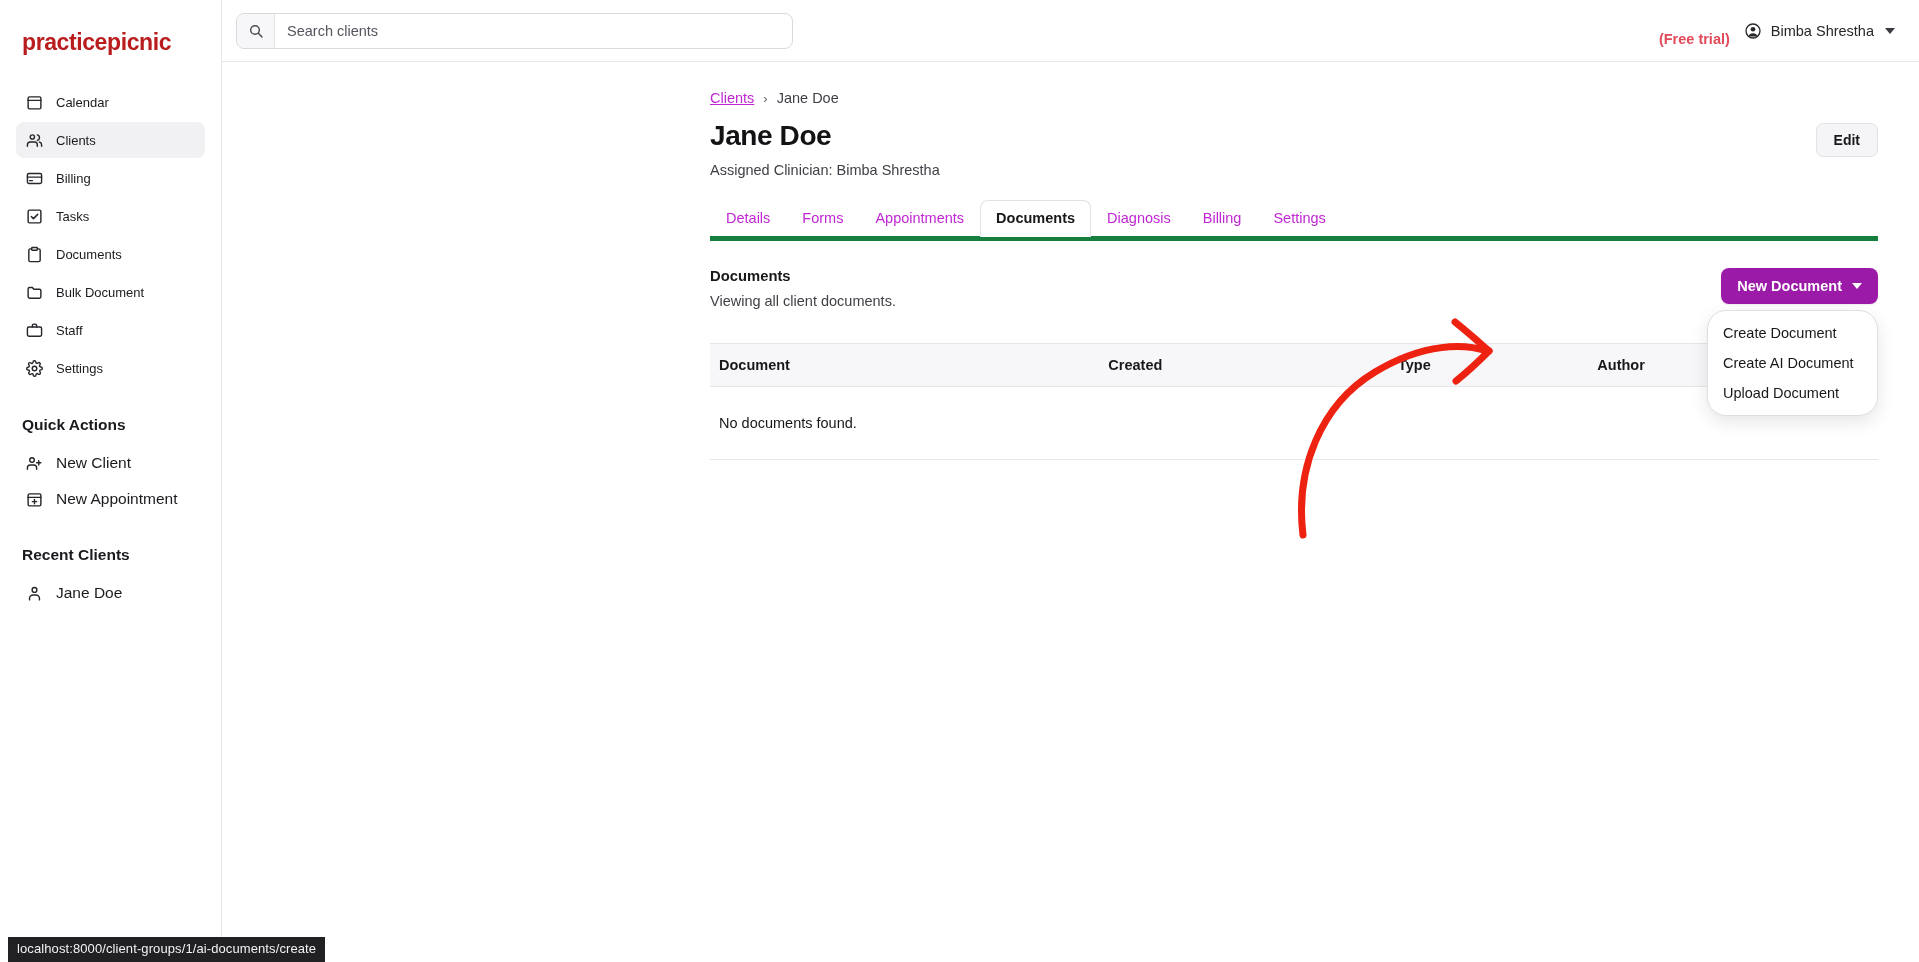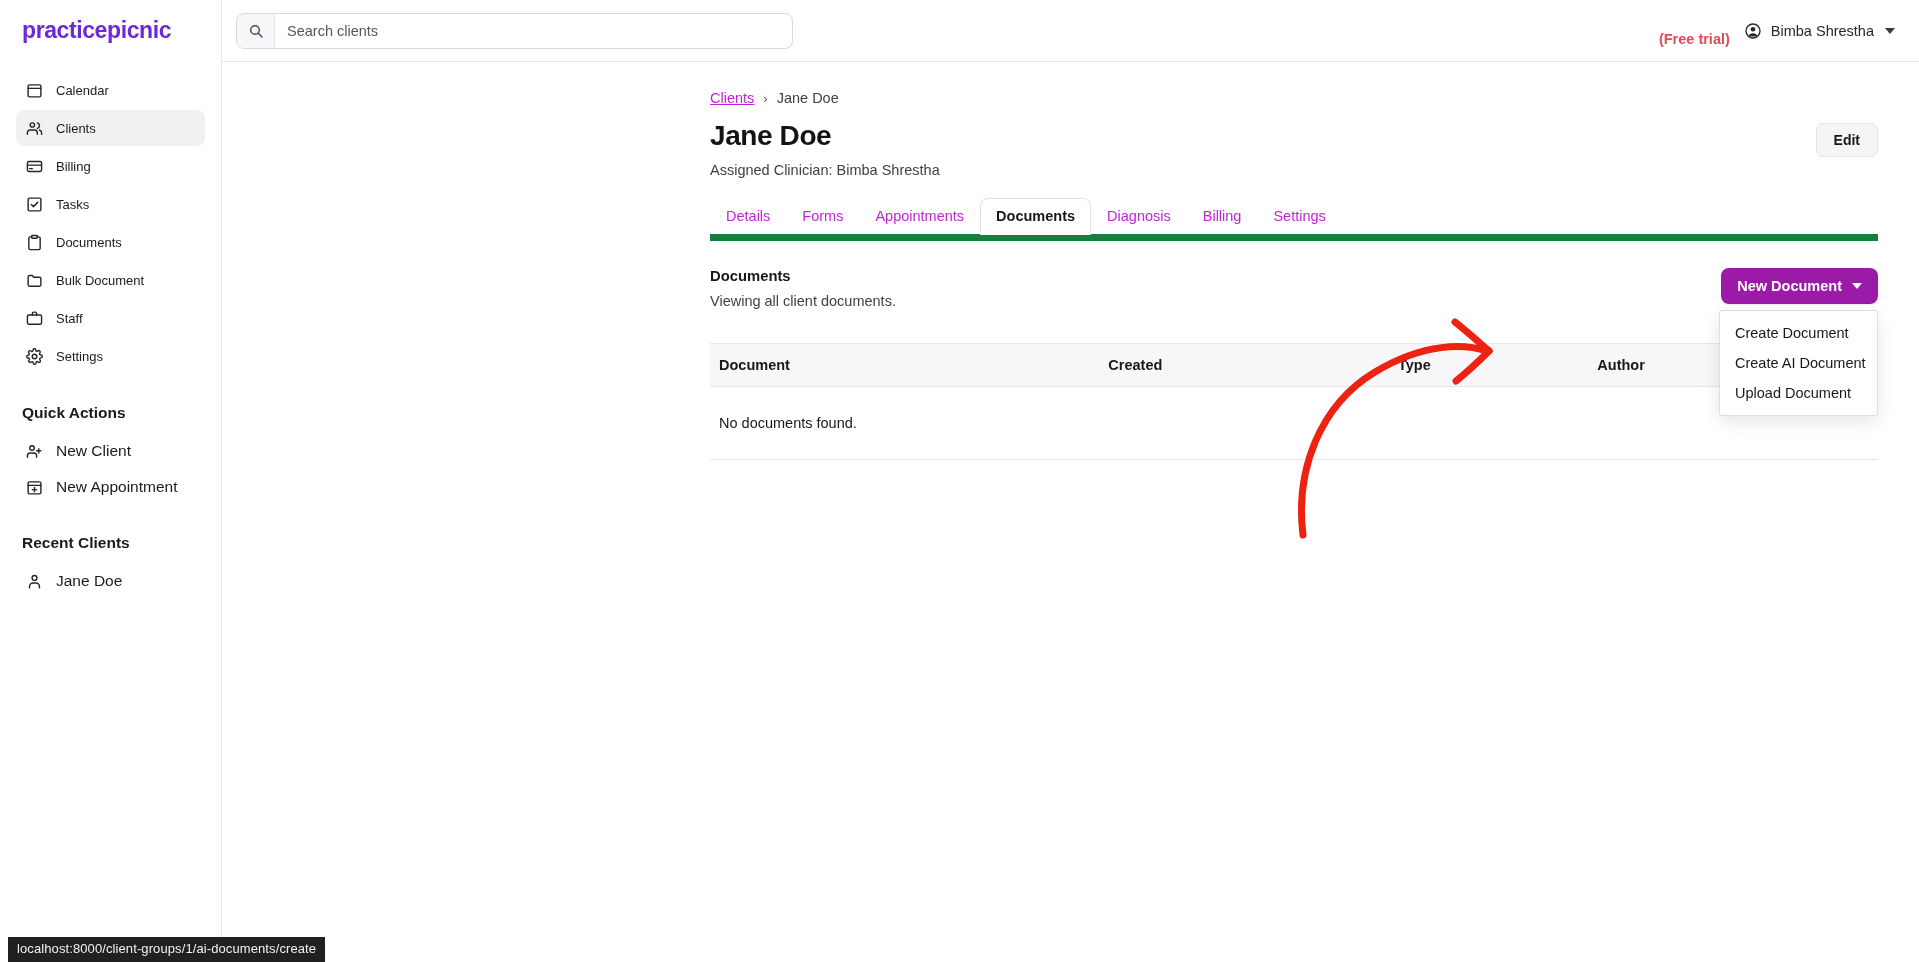--- a/index.html
+++ b/index.html
@@ -26,25 +26,26 @@
     min-width: 222px;
     height: 962px;
     background: #ffffff;
     border-right: 1px solid #e7e7ea;
     padding: 0;
     position: relative;
   }
   .logo {
     font-size: 23px;
     font-weight: 700;
-    color: #6d28d9;
+    color: #b91c1c;
     letter-spacing: -0.4px;
     padding: 16px 0 0 22px;
     line-height: 28px;
     user-select: none;
+    margin-top: 12px;
   }
 
   .nav { margin-top: 28px; }
   .nav-item {
     display: flex;
     align-items: center;
     gap: 13px;
     height: 36px;
     margin: 0 16px 2px 16px;
     padding: 0 10px;
@@ -225,21 +226,21 @@
     padding: 8px 17px;
     cursor: pointer;
     font-family: "Liberation Sans", sans-serif;
   }
 
   
   .tabs {
     display: flex;
     align-items: flex-end;
     margin-top: 27px;
-    border-bottom: 7px solid #15803d;
+    border-bottom: 5px solid #15803d;
     height: 36px;
   }
   .tab {
     font-size: 14.5px;
     color: #c026d3;
     padding: 8px 15px;
     cursor: pointer;
     position: relative;
     top: 1px;
     border: 1px solid transparent;
@@ -292,24 +293,24 @@
   .newdoc-btn .caret-w {
     width: 0; height: 0;
     border-left: 5px solid transparent;
     border-right: 5px solid transparent;
     border-top: 6px solid #ffffff;
   }
   .dropdown {
     position: absolute;
     top: 42px;
     right: 0;
-    width: 159px;
+    width: 171px;
     background: #fff;
     border: 1px solid #dedee2;
-    border-radius: 3px;
+    border-radius: 19px;
     box-shadow: 0 6px 18px rgba(0,0,0,.10);
     padding: 7px 0;
     z-index: 40;
   }
   .dropdown-item {
     font-size: 14.5px;
     color: #18181b;
     padding: 7px 15px;
     cursor: pointer;
     white-space: nowrap;

